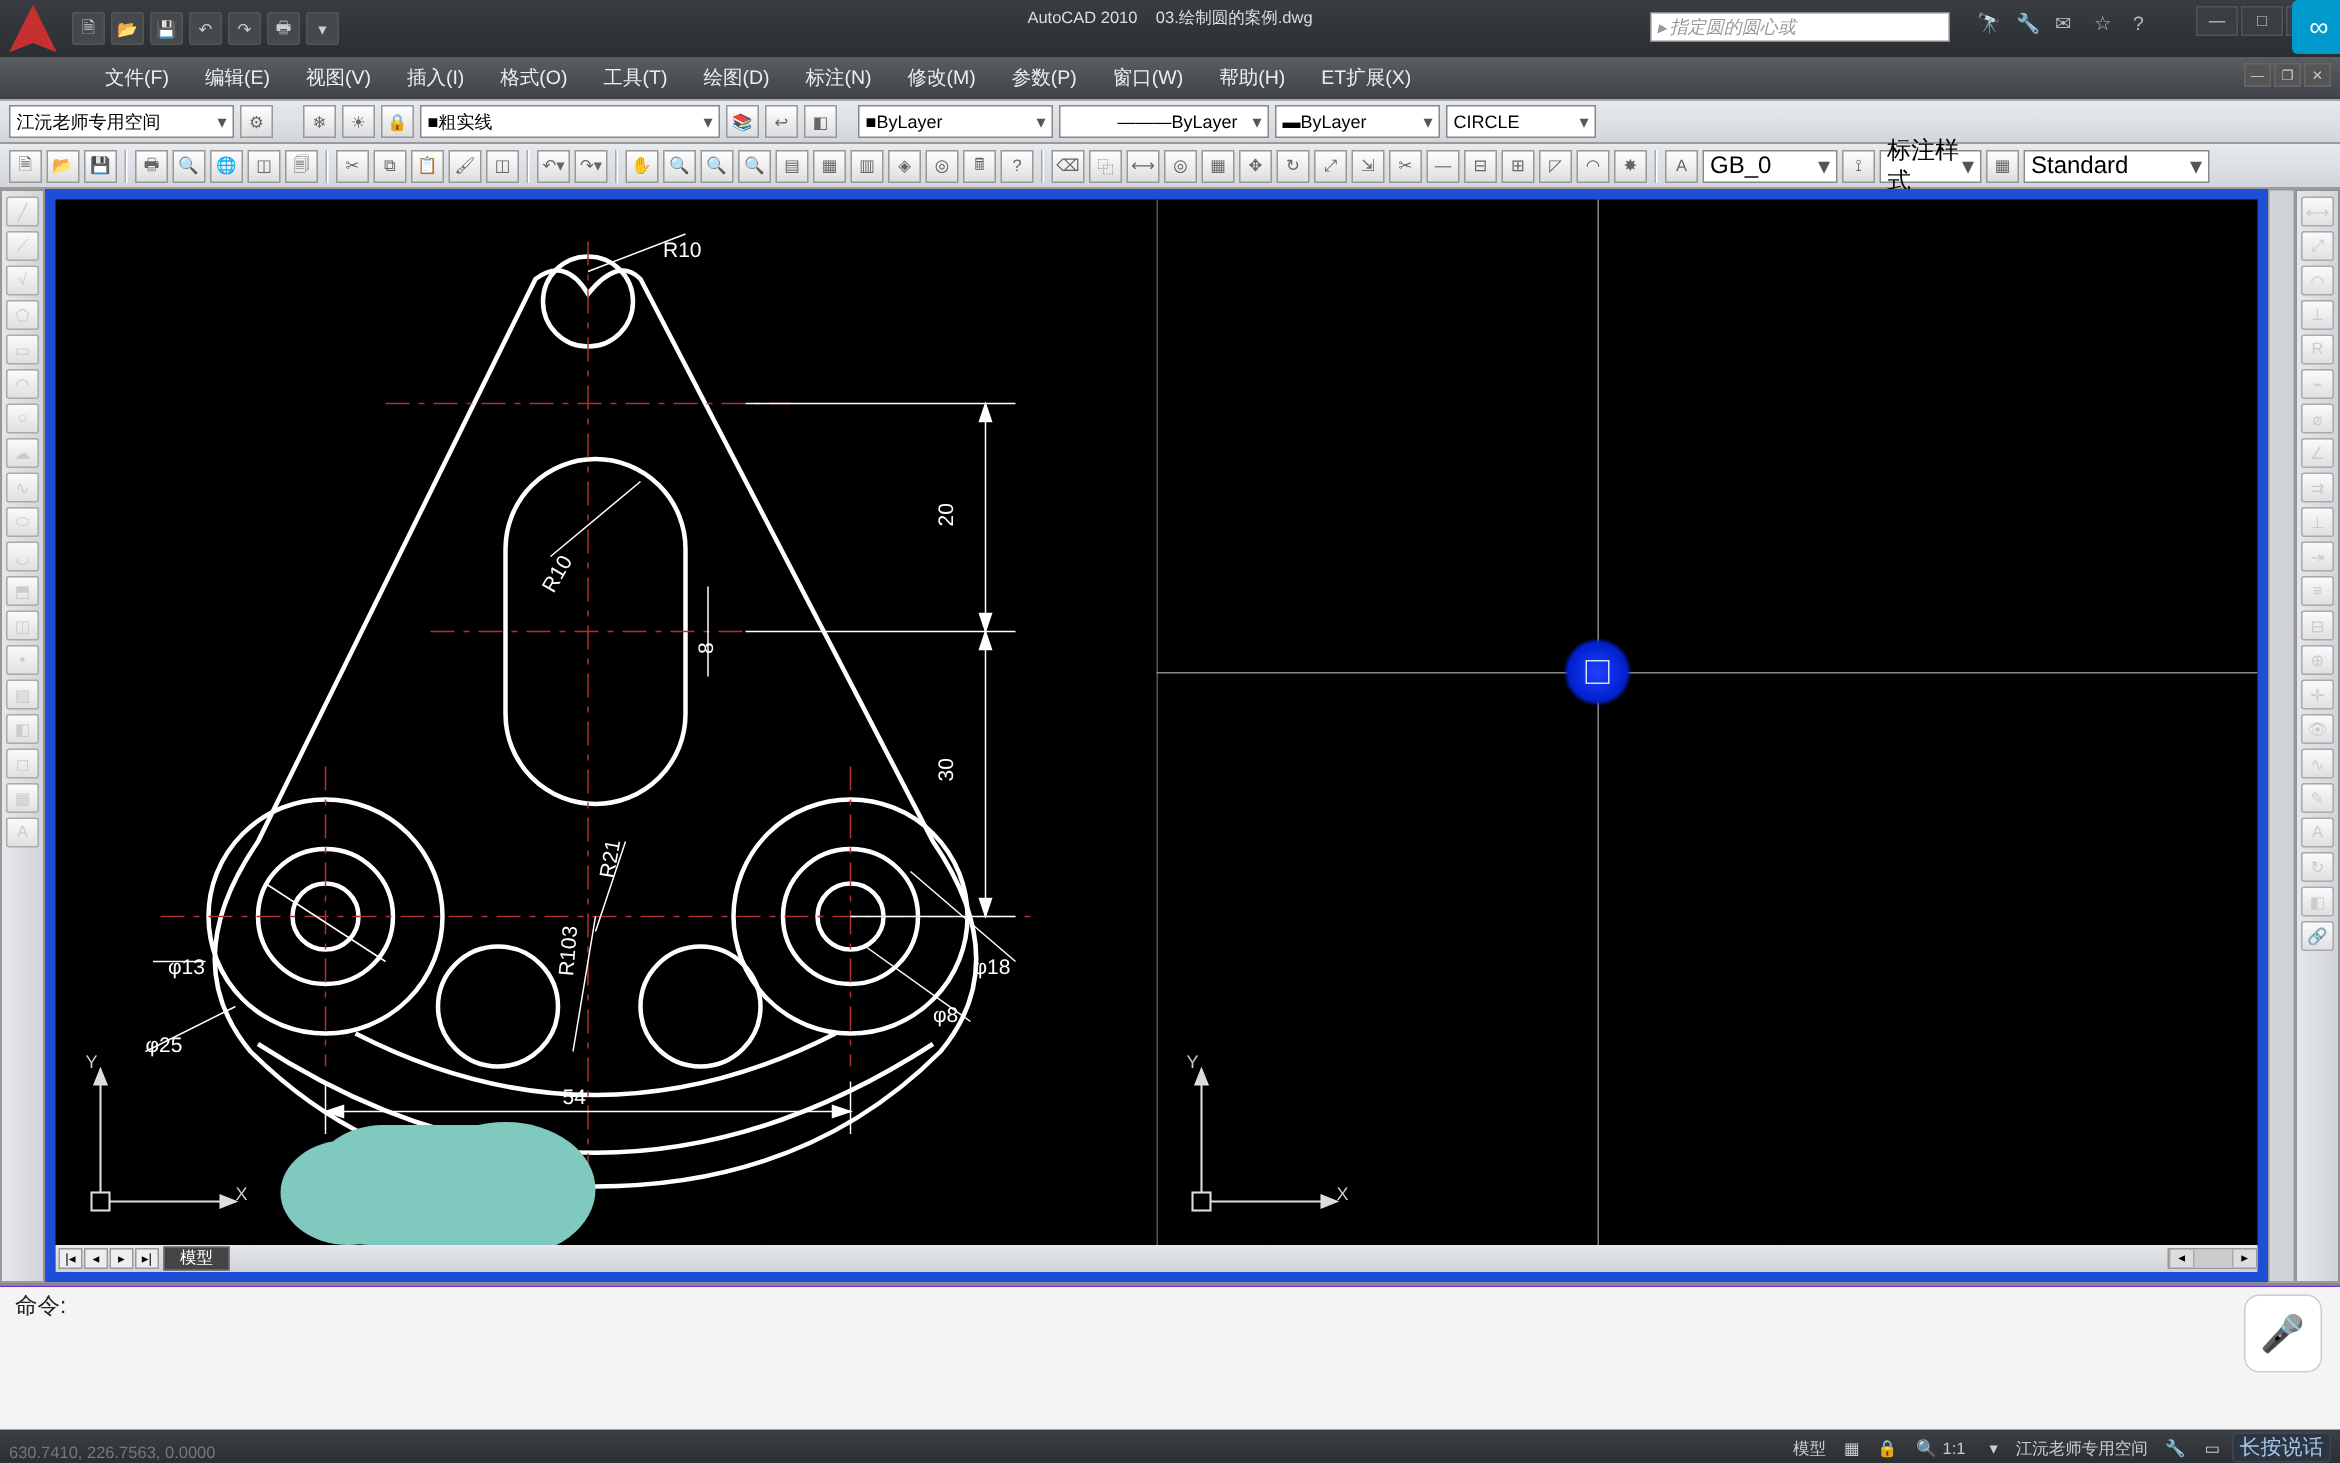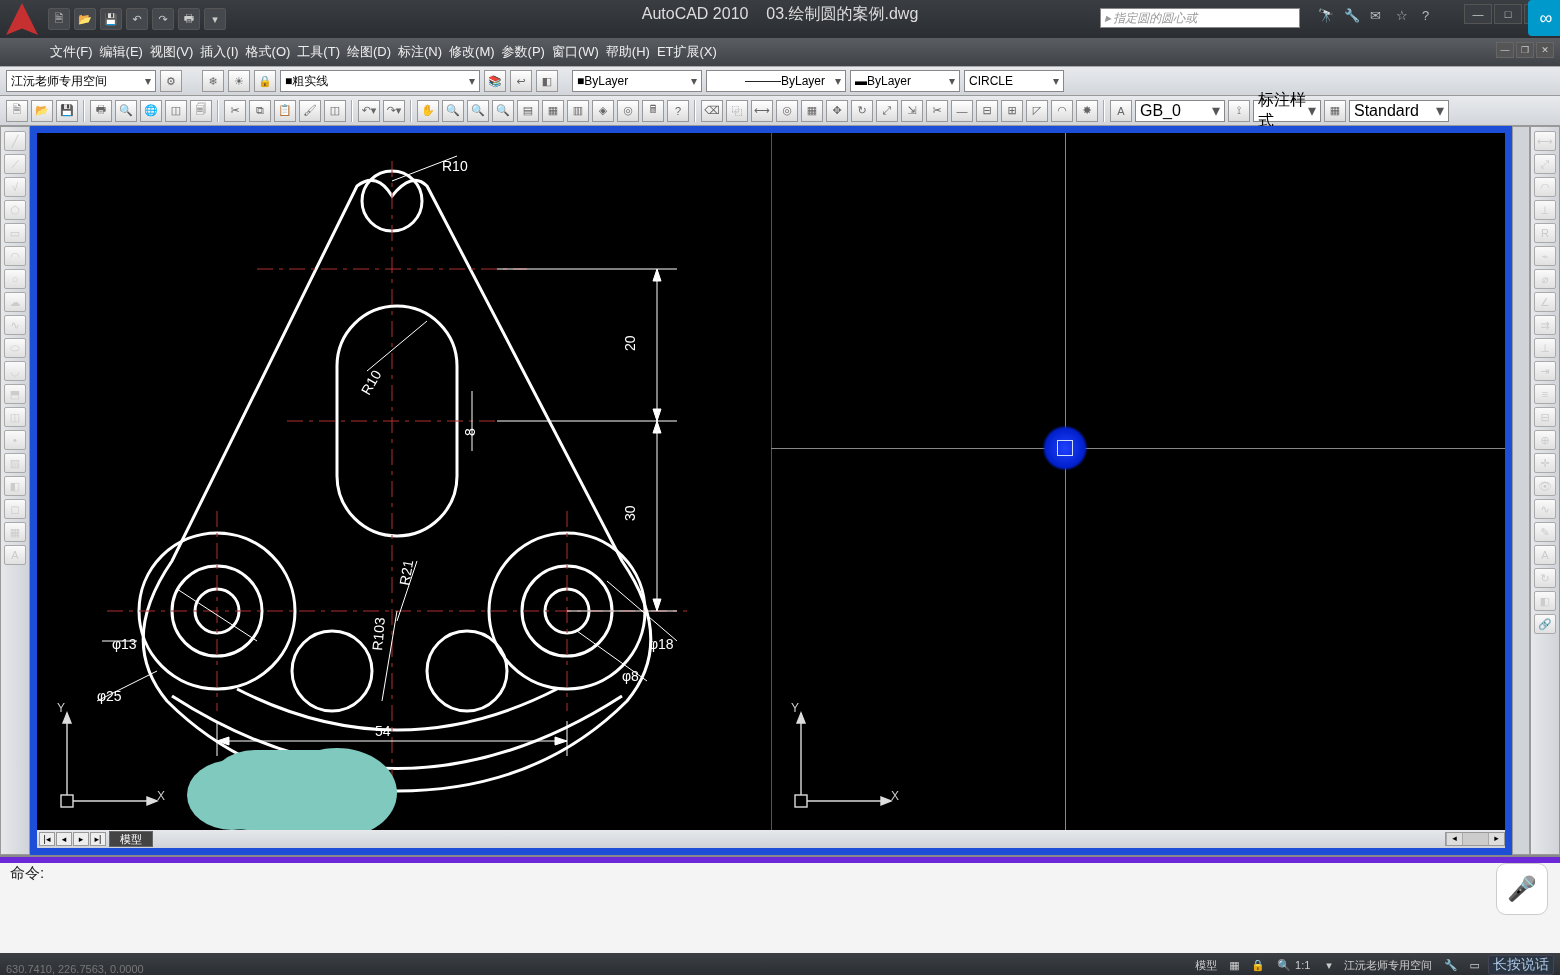--- a/index.html
+++ b/index.html
@@ -3,31 +3,31 @@
 <meta charset="utf-8">
 <style>
 * { margin:0; padding:0; box-sizing:border-box; font-family:"Microsoft YaHei",Arial,sans-serif; user-select:none; }
 body { width:1560px; height:975px; overflow:hidden; background:#5a6570; position:relative; }
 
 
 .titlebar { height:38px; background:linear-gradient(#3a3d42,#2a2d32); display:flex; align-items:center; color:#ccc; font-size:12px; position:relative; }
 .titlebar .logo { width:32px; height:32px; margin:0 6px; background:#c73030; clip-path:polygon(0 100%,50% 0,100% 100%,50% 80%); }
 .qat { display:flex; gap:4px; margin-left:4px; }
 .qat .btn, .tbtn { width:22px; height:22px; background:#45484d; border:1px solid #555; border-radius:2px; display:flex; align-items:center; justify-content:center; color:#ccc; font-size:11px; cursor:pointer; }
-.title-text { position:absolute; left:50%; transform:translateX(-50%); top:4px; font-size:16px; color:#ddd; }
+.title-text { position:absolute; left:50%; transform:translateX(-50%); top:4px; font-size:11px; color:#ddd; }
 .searchbox { position:absolute; right:260px; top:8px; width:200px; height:20px; background:#fff; border:1px solid #888; display:flex; align-items:center; padding:0 4px; color:#999; font-style:italic; font-size:12px; }
 .searchbox::before{content:"▶";font-size:8px; margin-right:2px;}
 .help-icons { position:absolute; right:120px; top:8px; display:flex; gap:8px; }
 .help-icons span{ width:18px;height:18px; color:#bbb; font-size:13px;}
 .winbtns { position:absolute; right:8px; top:4px; display:flex; gap:2px; }
 .winbtns div{ width:28px;height:20px; background:#3a3d42; border:1px solid #555; display:flex;align-items:center;justify-content:center;color:#ccc;font-size:11px;}
 .ext-badge{position:absolute;right:-4px;top:0;width:36px;height:36px;background:#0099cc;border-radius:4px;display:flex;align-items:center;justify-content:center;color:#fff;font-size:18px;}
 
 
-.menubar { height:28px; background:linear-gradient(#5a5d62,#3f4247); display:flex; align-items:center; padding-left:50px; gap:7px; color:#eee; font-size:13px; position:relative; }
+.menubar { height:28px; background:linear-gradient(#5a5d62,#3f4247); display:flex; align-items:center; padding-left:70px; gap:24px; color:#eee; font-size:13px; position:relative; }
 .menubar span{cursor:pointer;}
 .mdi-btns{position:absolute;right:6px;top:4px;display:flex;gap:2px;}
 .mdi-btns div{width:18px;height:16px;background:#555;border:1px solid #666;font-size:9px;color:#ccc;display:flex;align-items:center;justify-content:center;}
 
 
 .layerrow { height:30px; background:linear-gradient(#e8eaed,#d2d6db); border-top:1px solid #aaa; border-bottom:1px solid #999; display:flex; align-items:center; padding:0 6px; gap:4px; font-size:12px; }
 .combo { height:22px; background:#fff; border:1px solid #888; display:flex; align-items:center; padding:0 4px; position:relative; }
 .combo::after{content:"▾"; position:absolute; right:4px; color:#555;}
 .lbtn{width:22px;height:22px;border:1px solid #999;background:linear-gradient(#fff,#ddd);display:flex;align-items:center;justify-content:center;font-size:11px;color:#666;}
 
@@ -61,21 +61,21 @@
 
 .dtabs{position:absolute;left:0;right:0;bottom:0;height:18px;background:linear-gradient(#e6e8eb,#cfd3d8);display:flex;align-items:center;font-size:11px;padding-left:2px;}
 .dtabs .nav{width:16px;height:14px;border:1px solid #999;background:#eee;font-size:9px;display:flex;align-items:center;justify-content:center;margin-right:1px;}
 .dtabs .tab{padding:0 10px;height:16px;background:#444;color:#fff;border:1px solid #666;margin-left:2px;line-height:14px;}
 .dtabs .scroll-h{margin-left:auto;height:14px;width:60px;background:#ddd;border:1px solid #999;display:flex;}
 .dtabs .scroll-h div{width:16px;border-left:1px solid #aaa;font-size:9px;text-align:center;}
 
 
 .cmdwin{height:98px;background:#f4f4f4;border-top:2px solid #888;display:flex;flex-direction:column;font-family:"SimSun",monospace;font-size:15px;color:#222;position:relative;}
 .cmdlog{flex:1;padding:4px 10px;line-height:1.6;overflow:hidden;}
-.cmdinp{height:26px;border-top:6px solid #6d28d9;display:flex;align-items:center;padding:0 10px;}
+.cmdinp{height:26px;border-top:1px solid #6d28d9;display:flex;align-items:center;padding:0 10px;}
 .voice{position:absolute;right:12px;top:6px;width:52px;height:52px;border:1px solid #ccc;border-radius:10px;background:#fff;display:flex;align-items:center;justify-content:center;color:#8ab6e8;font-size:24px;}
 
 
 .status{height:22px;background:linear-gradient(#3c4045,#2b2e33);display:flex;align-items:flex-end;font-size:11px;color:#ccc;}
 .status .coord{width:255px;padding-left:6px;color:#777;}
 .status .toggle{padding:0 6px;height:18px;border:1px solid #555;background:#45484e;margin-right:1px;display:flex;align-items:center;}
 .status .toggle.on{background:#5b7ba0;color:#fff;}
 .status .right{margin-left:auto;display:flex;gap:4px;padding-right:6px;align-items:center;}
 .status .right span{padding:0 4px;}
 .voice-tip{font-size:14px;color:#aac6e6;background:#2b3642;border:1px solid #445;padding:1px 4px;border-radius:3px;}
@@ -214,21 +214,21 @@
   <div class="sep"></div>
   <div class="lbtn">A</div>
   <div class="combo" style="width:90px">
       <span>GB_0</span>
     </div>
   <div class="lbtn">⟟</div>
   <div class="combo" style="width:68px">
       <span>标注样式</span>
     </div>
   <div class="lbtn">▦</div>
-  <div class="combo" style="width:100px">
+  <div class="combo" style="width:124px">
       <span>Standard</span>
     </div>
 </div>
 
 <div class="main">
   <div class="tool-left">
     <div class="tbtn">╱</div>
     <div class="tbtn">⟋</div>
     <div class="tbtn">√</div>
     <div class="tbtn">⬠</div>

